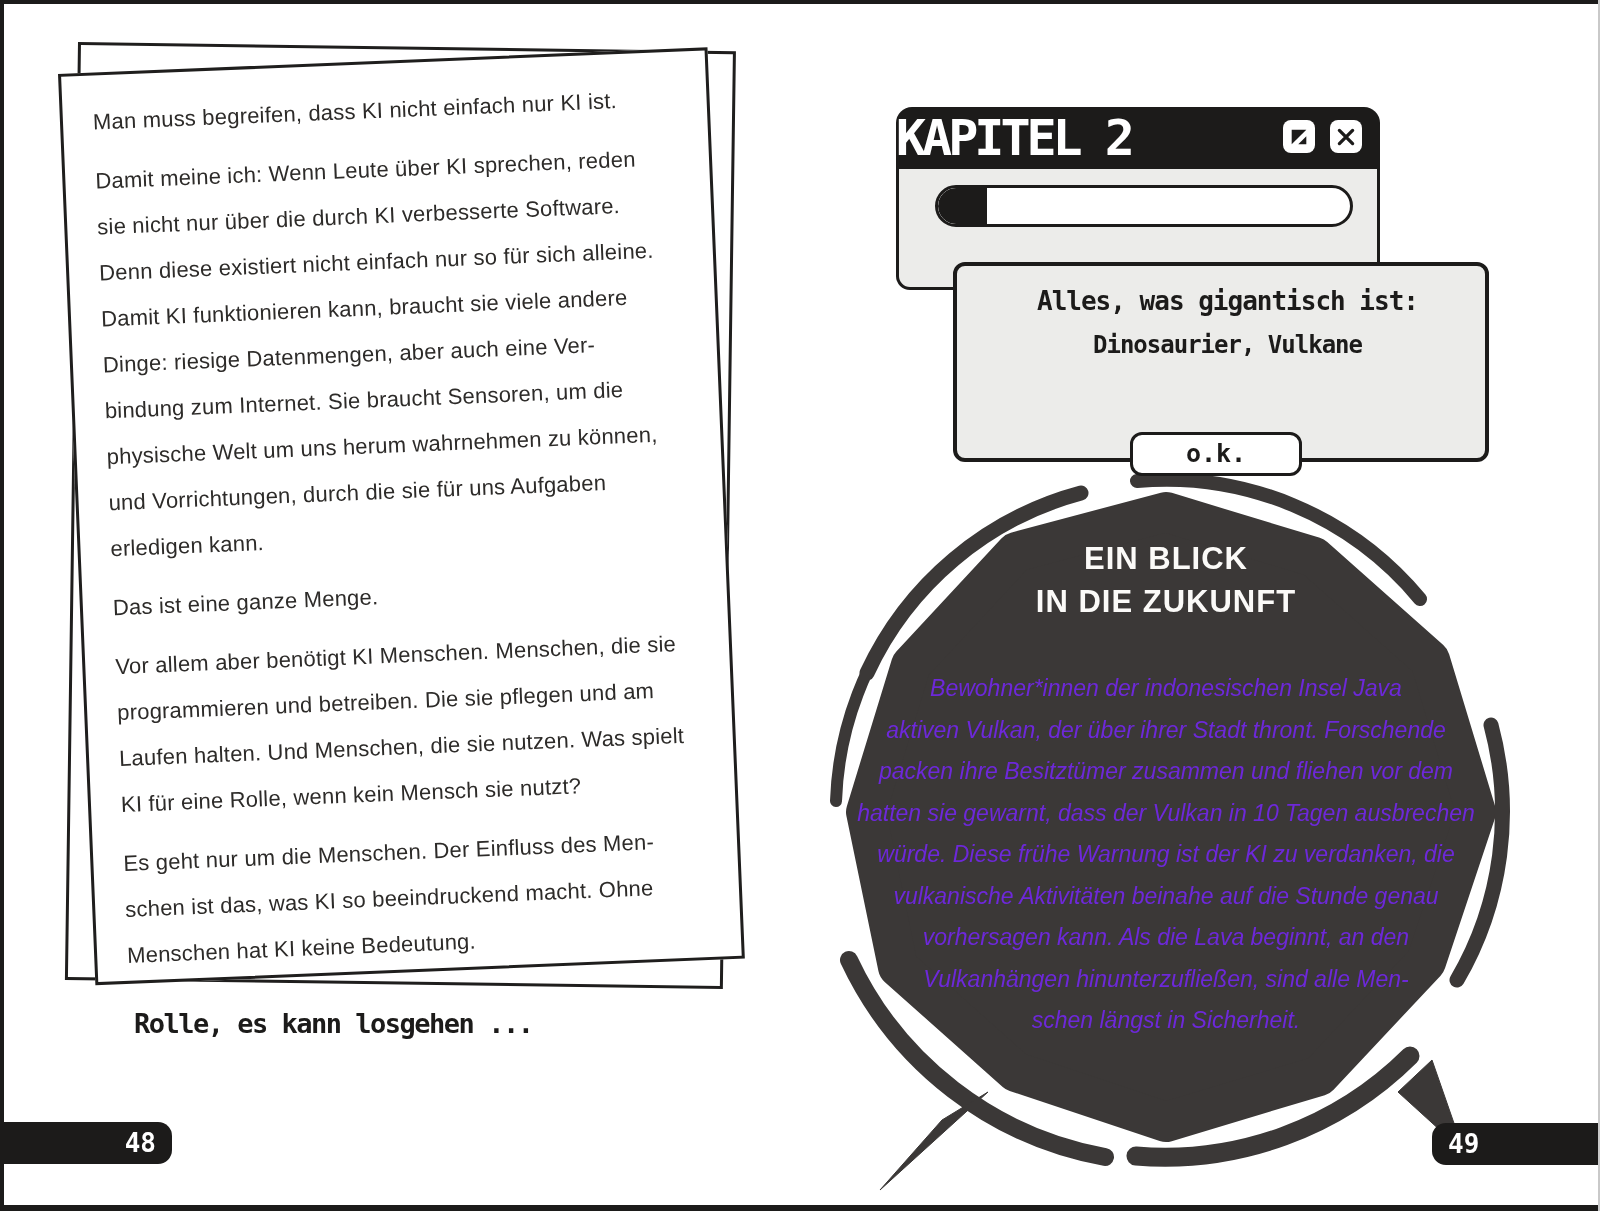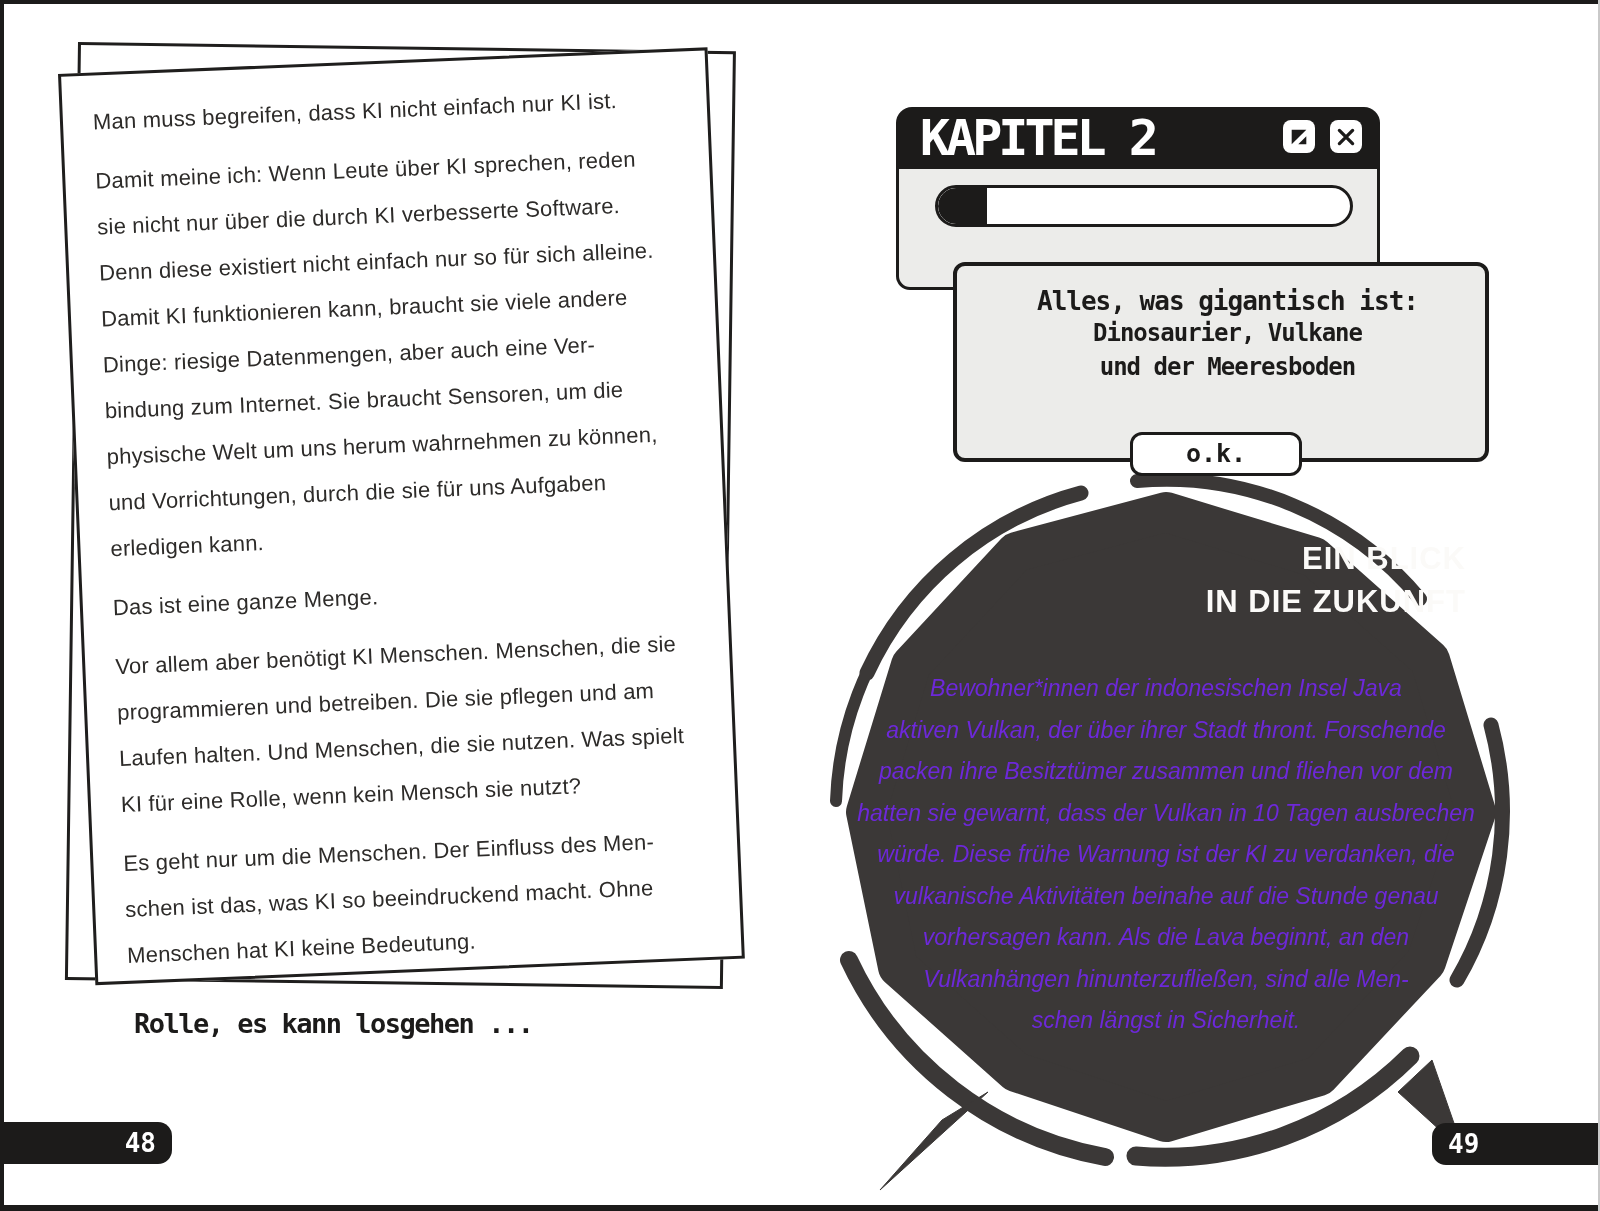--- a/index.html
+++ b/index.html
@@ -31,46 +31,46 @@
          height:42px;line-height:42px;box-sizing:border-box;}
   .badge-48{left:0;top:1122px;width:172px;border-radius:0 14px 14px 0;text-align:right;padding-right:16px;}
   .badge-49{left:1432px;top:1123px;width:184px;border-radius:14px 0 0 14px;text-align:left;padding-left:16px;}
 
   
   .retro{font-family:"DejaVu Sans Mono",monospace;font-weight:bold;color:#1c1b1a;}
   .window{position:absolute;left:896px;top:107px;width:484px;height:183px;z-index:20;}
   .titlebar{position:absolute;left:0;top:0;right:0;height:62px;background:#1c1b1a;
             border-radius:16px 16px 0 0;display:flex;align-items:center;}
   .titlebar-text{color:#fff;font-family:"DejaVu Sans Mono",monospace;font-weight:bold;
-                 font-size:50px;letter-spacing:-4px;margin-left:24px;white-space:nowrap;}
+                 font-size:50px;letter-spacing:-4px;white-space:nowrap;}
   .win-btn{position:absolute;top:13px;width:32px;height:33px;background:#fff;border-radius:8px;
            display:flex;align-items:center;justify-content:center;}
   .btn-max{left:387px;}
   .btn-close{left:434px;}
   .win-body{position:absolute;left:0;top:62px;right:0;bottom:0;background:#ececea;
             border:3px solid #1c1b1a;border-top:none;border-radius:0 0 14px 14px;box-sizing:border-box;}
   .progress{position:absolute;left:36px;top:16px;width:418px;height:42px;background:#fff;
             border:3px solid #1c1b1a;border-radius:21px;box-sizing:border-box;overflow:hidden;}
   .progress-fill{height:100%;background:#1c1b1a;border-radius:18px 0 0 18px;}
   .loading-label{position:absolute;left:0;top:64px;width:100%;text-align:center;
                  font-size:22px;letter-spacing:-1px;}
 
   
   .dialog{position:absolute;left:953px;top:262px;width:536px;height:200px;background:#ececea;
           border:4px solid #1c1b1a;border-radius:12px;z-index:30;box-sizing:border-box;text-align:center;padding-left:13px;}
   .dialog-title{margin-top:20px;font-size:26px;letter-spacing:-1px;white-space:nowrap;}
-  .dialog-sub{}
+  .dialog-sub{margin-top:12px;}
   .dialog-sub div{font-size:24px;line-height:34px;letter-spacing:-1px;white-space:nowrap;}
   .ok-button{position:absolute;left:173px;top:146px;width:172px;height:44px;background:#fff;
              border:3px solid #1c1b1a;border-radius:12px;box-sizing:border-box;
              font-size:25px;line-height:38px;text-align:center;cursor:pointer;margin-top:20px;}
 
   
   .splat-svg{position:absolute;left:792px;top:452px;width:760px;height:750px;z-index:10;}
-  .splat-heading{position:absolute;left:866px;top:537px;width:600px;z-index:12;text-align:right;}
+  .splat-heading{position:absolute;left:866px;top:537px;width:600px;z-index:12;text-align:center;}
   .splat-heading div{color:#fbfaf8;font-weight:bold;font-size:31px;line-height:43px;
                      letter-spacing:1px;white-space:nowrap;}
   .splat-body{position:absolute;left:816px;top:668px;width:700px;z-index:12;text-align:center;}
   .splat-body div{color:#6d28d9;font-style:italic;font-size:23px;line-height:41.5px;white-space:nowrap;}
 </style>
 </head>
 <body>
 
 <div id="page">
 
@@ -166,20 +166,19 @@
           <path d="M6,6 L24,24 M24,6 L6,24" stroke="#1c1b1a" stroke-width="4.5" stroke-linecap="round"></path>
         </svg>
       </span>
     </div>
   </div>
 
   <div class="dialog retro">
     <div class="dialog-title">Alles, was gigantisch ist:</div>
     <div class="dialog-sub" id="dialog-sub">
         <div>Dinosaurier, Vulkane</div>
-        <div>und der Meeresboden</div>
       </div>
     <div class="ok-button">o.k.</div>
   </div>
 
   <div class="badge badge-49">49</div>
 
 </div>
 
 </body></html>

